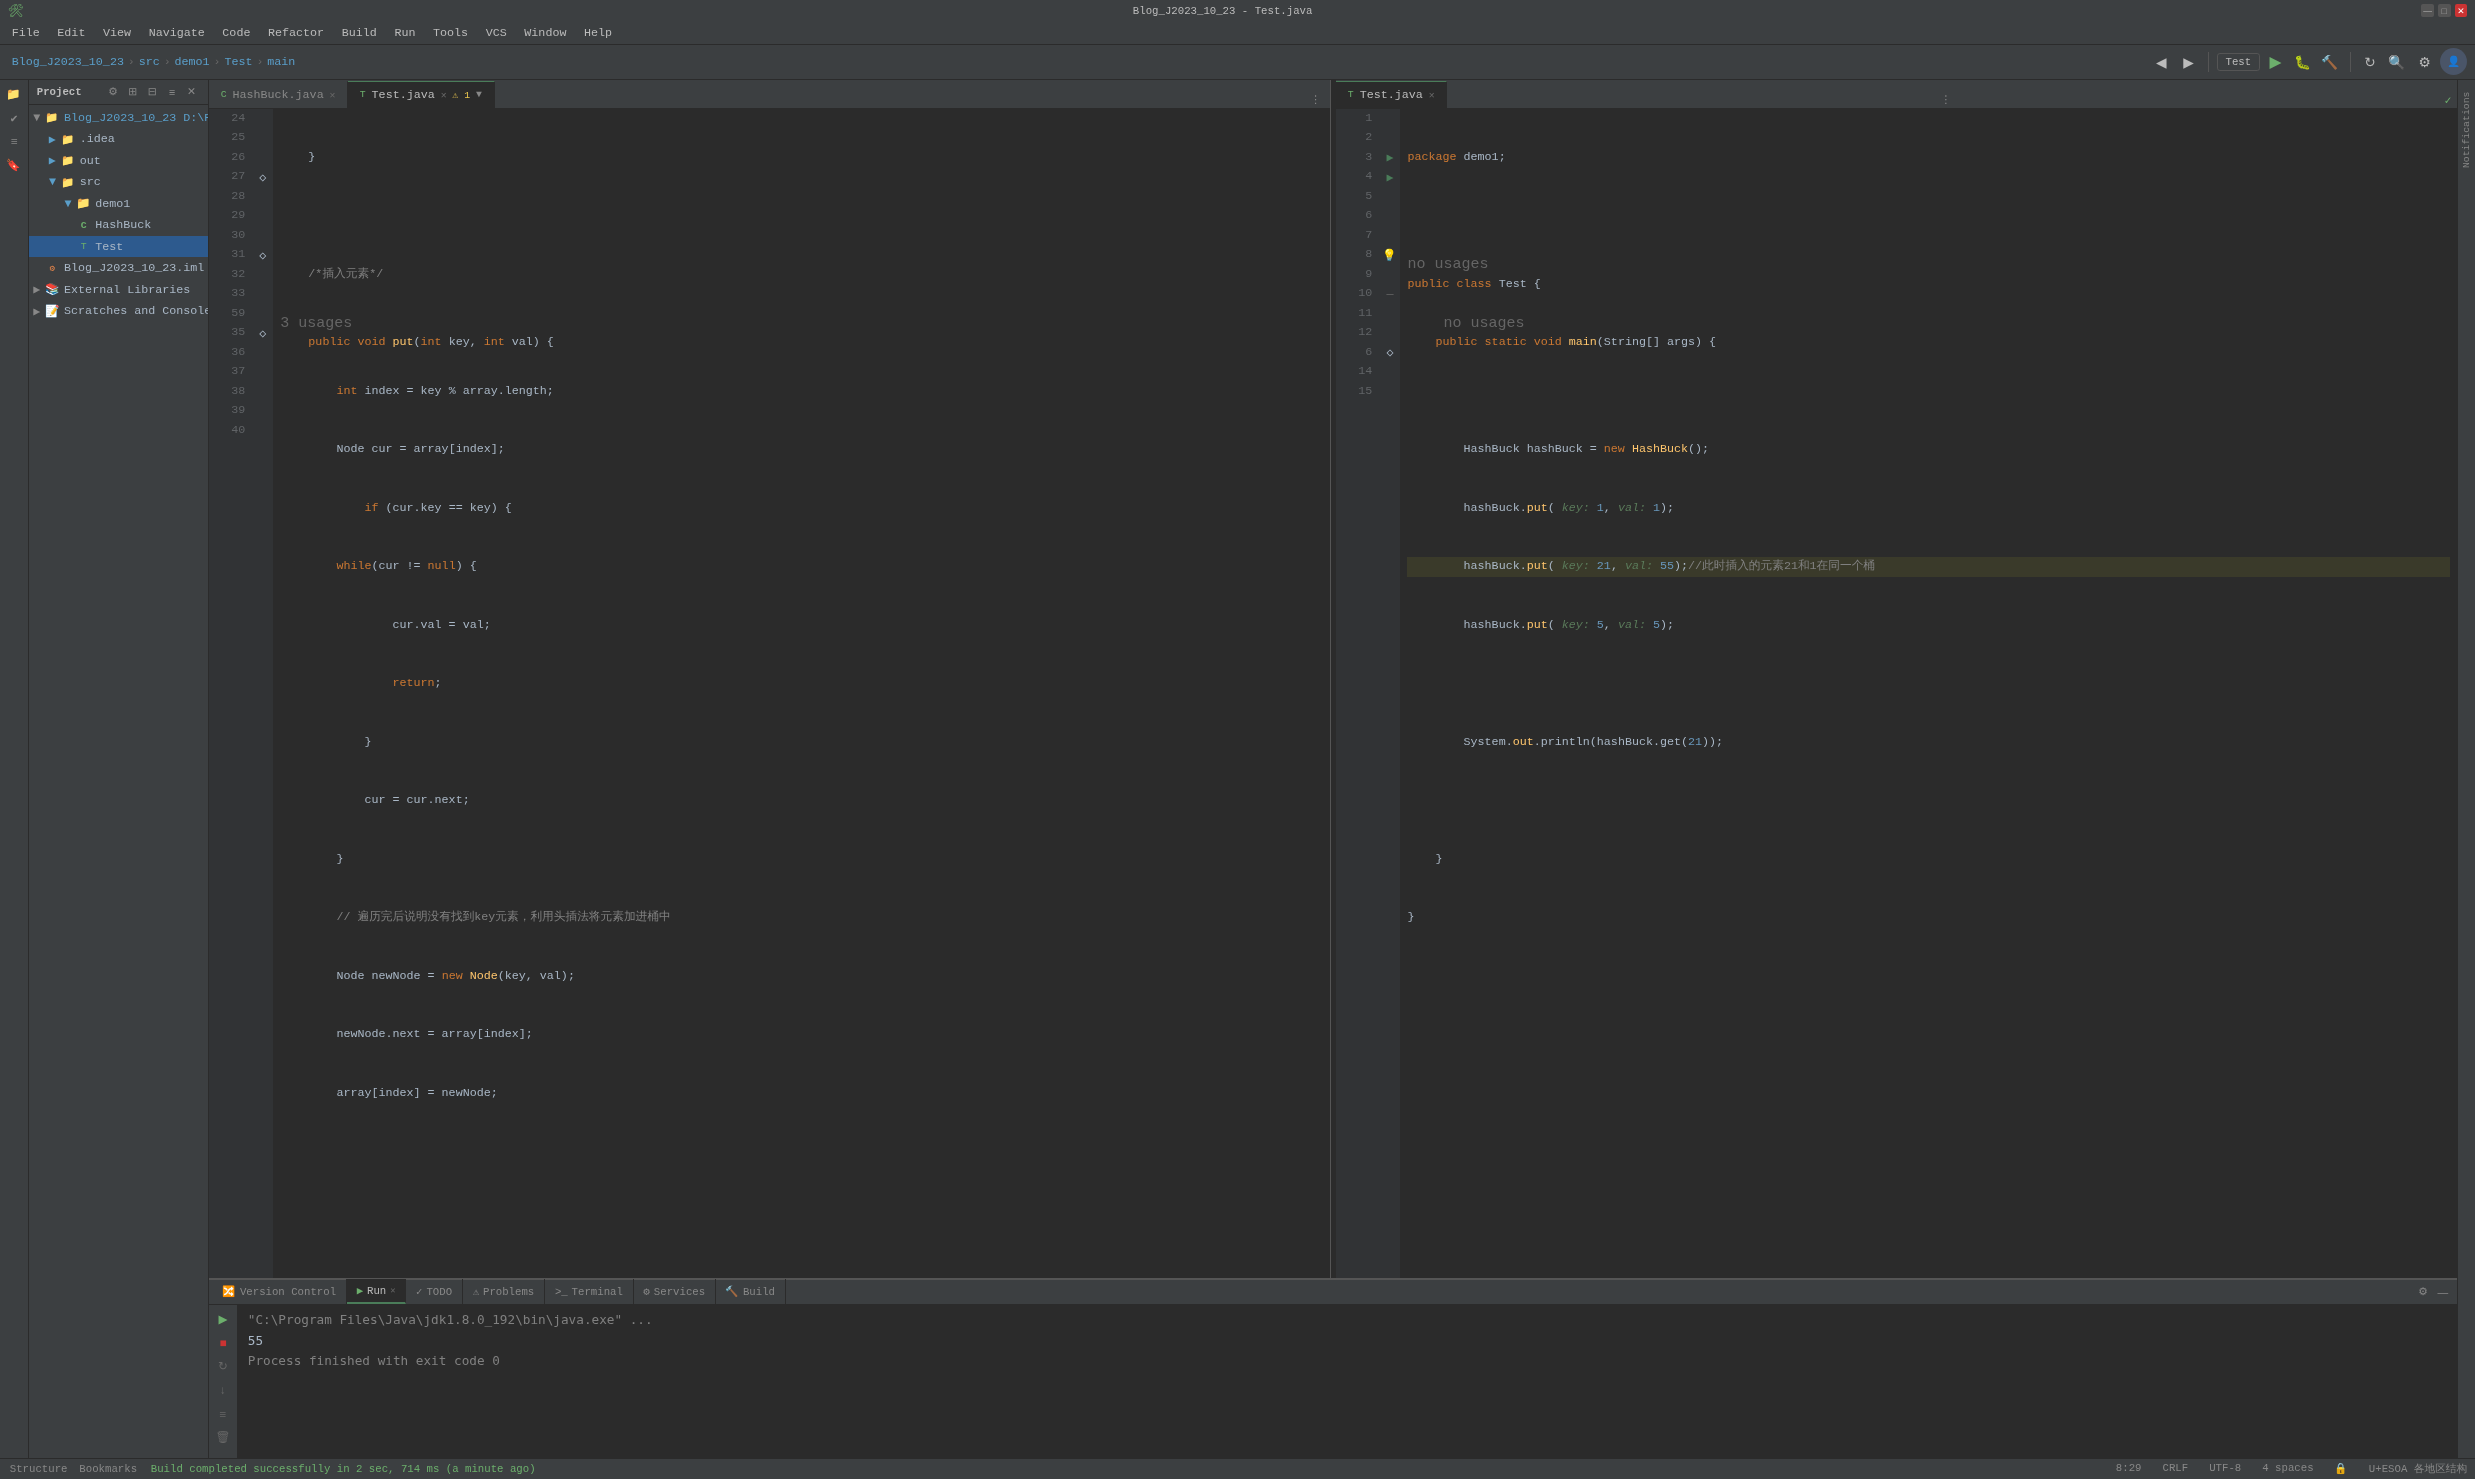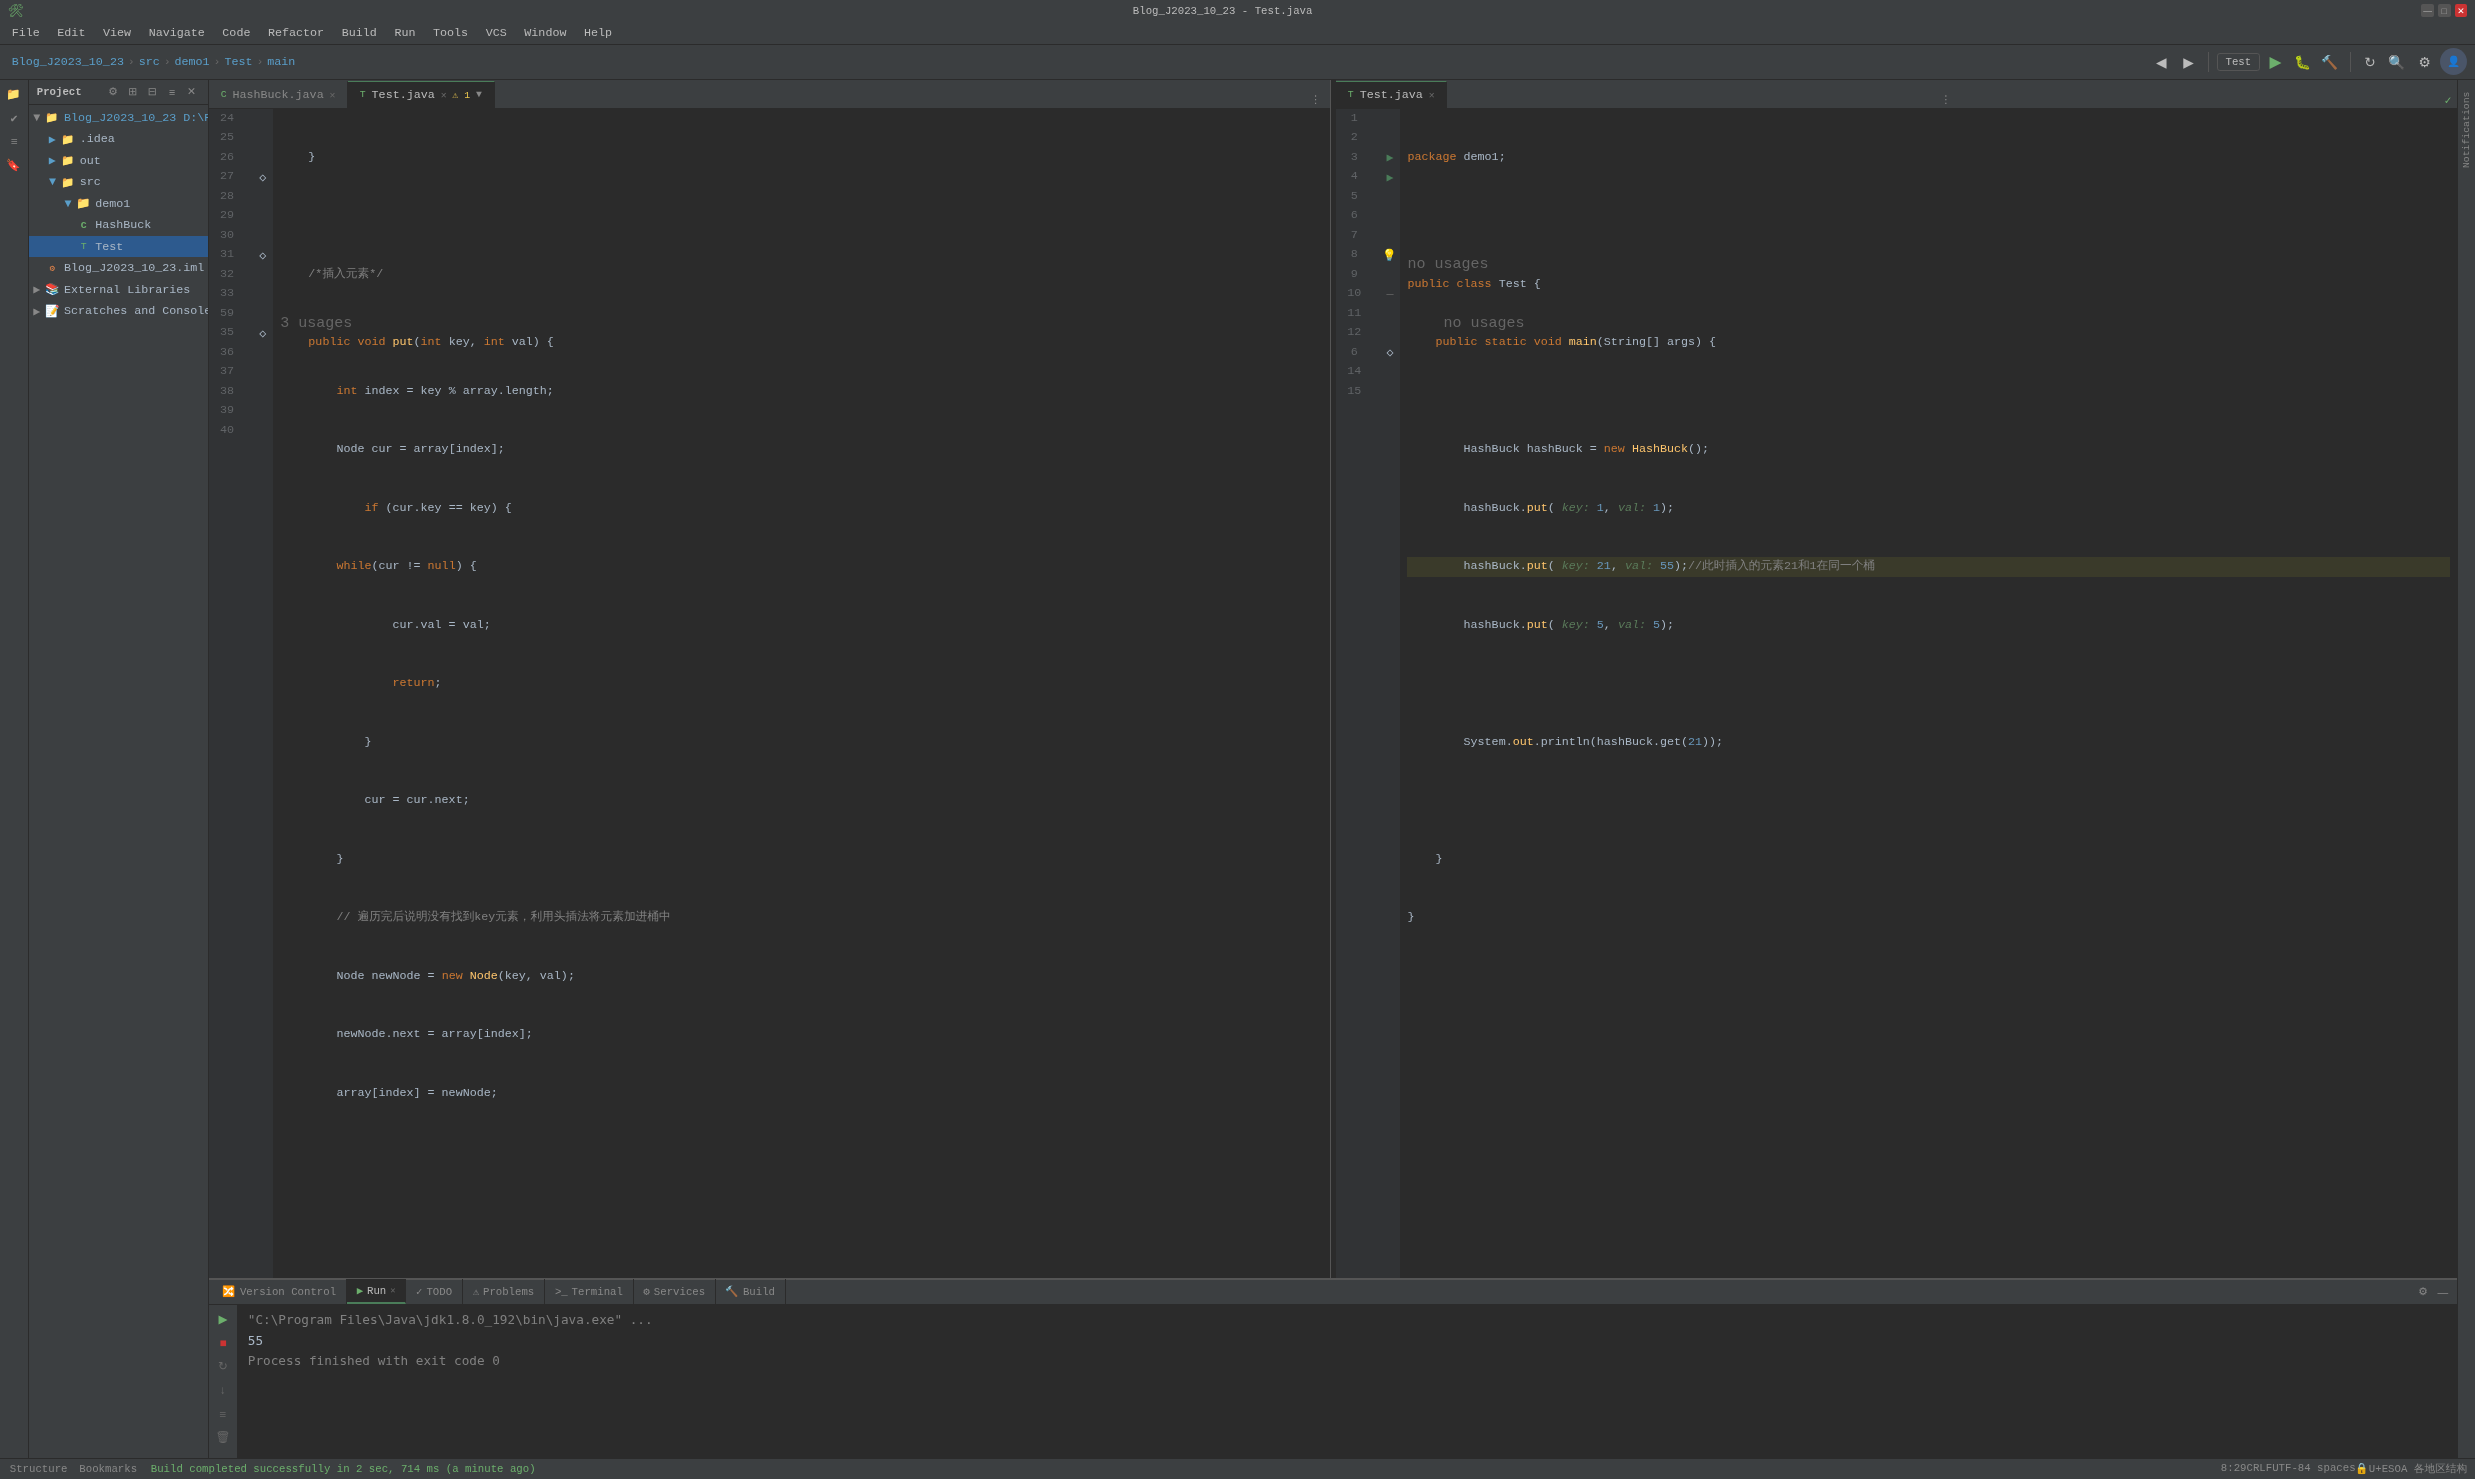--- a/index.html
+++ b/index.html
@@ -206,21 +206,21 @@
       overflow: auto;
       background: #2b2b2b;
     }
     .code-area {
       display: flex;
       min-height: 100%;
     }
     .line-numbers {
       width: 44px;
       background: #313335;
-      text-align: center;
+      text-align: right;
       padding: 0 7.8px 0 0;
       color: #606366;
       font-size: 11.7px;
       line-height: 19.5px;
       user-select: none;
       flex-shrink: 0;
     }
     .gutter-markers {
       width: 19.5px;
       background: #313335;
@@ -358,21 +358,21 @@
       display: flex;
       align-items: center;
       padding: 0 7.8px;
       font-size: 10.7px;
       color: #888;
       gap: 11.7px;
       flex-shrink: 0;
       border-top: 1px solid #2b2b2b;
     }
     .status-build { color: #6caf6c; }
-    .status-right { margin-left: auto; display: flex; gap: 0; }
+    .status-right { margin-left: auto; display: flex; gap: 21px; }
     .tool-label {
       writing-mode: vertical-rl;
       transform: rotate(180deg);
       font-size: 9.8px;
       color: #888;
       cursor: pointer;
       padding: 5.9px 2px;
       white-space: nowrap;
     }
   </style>

